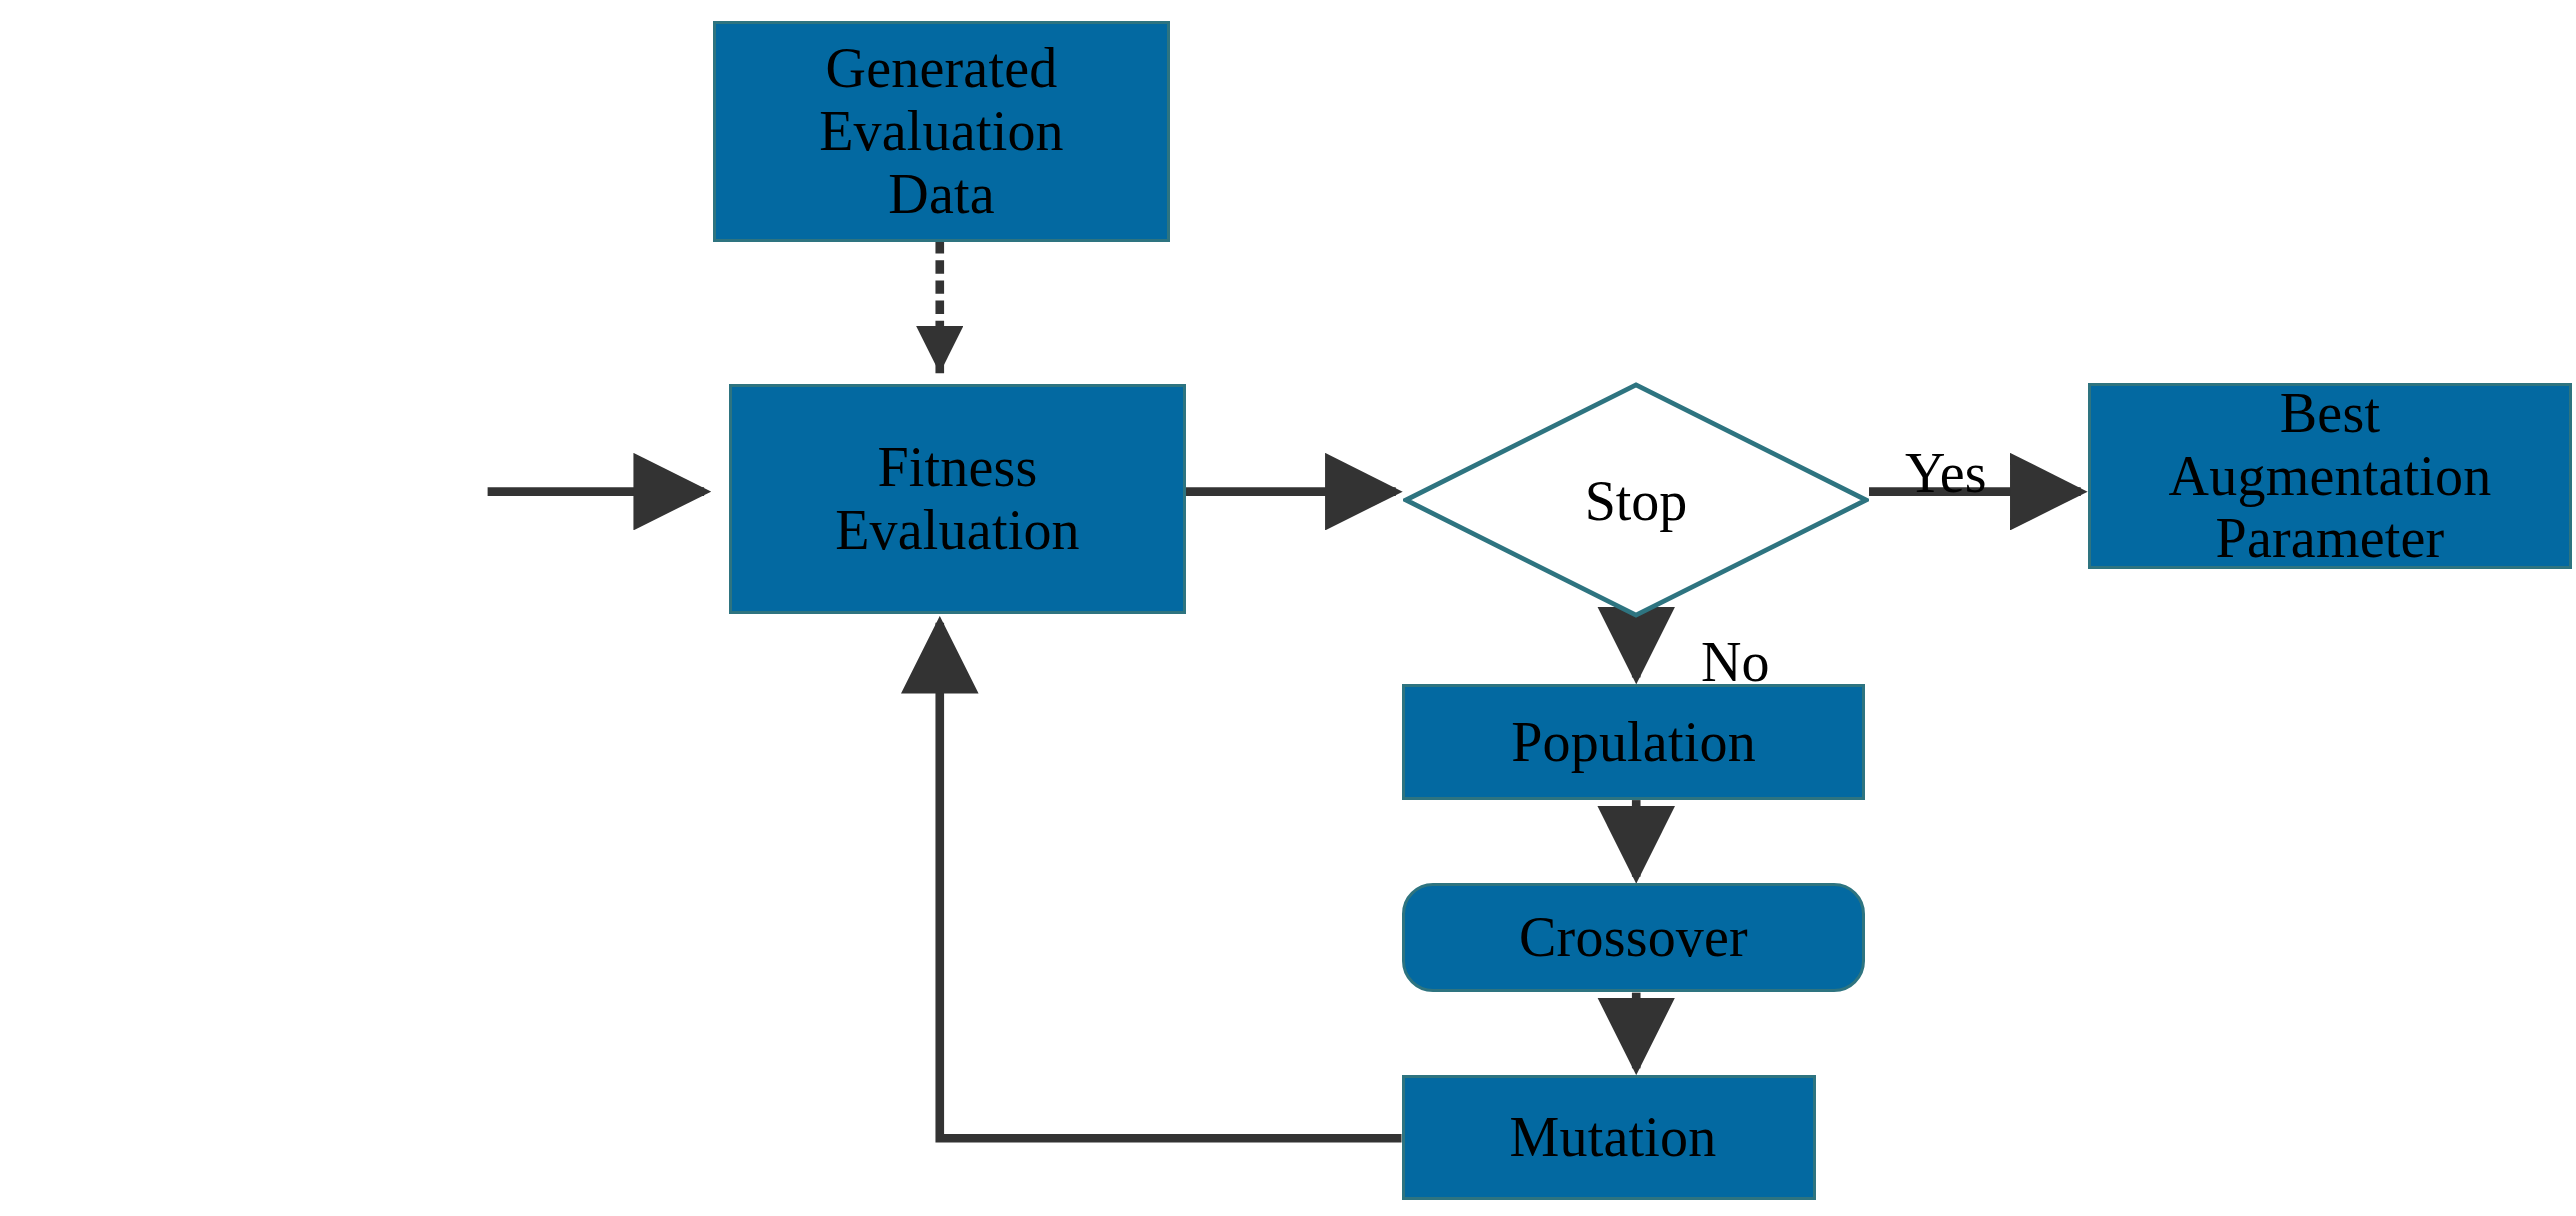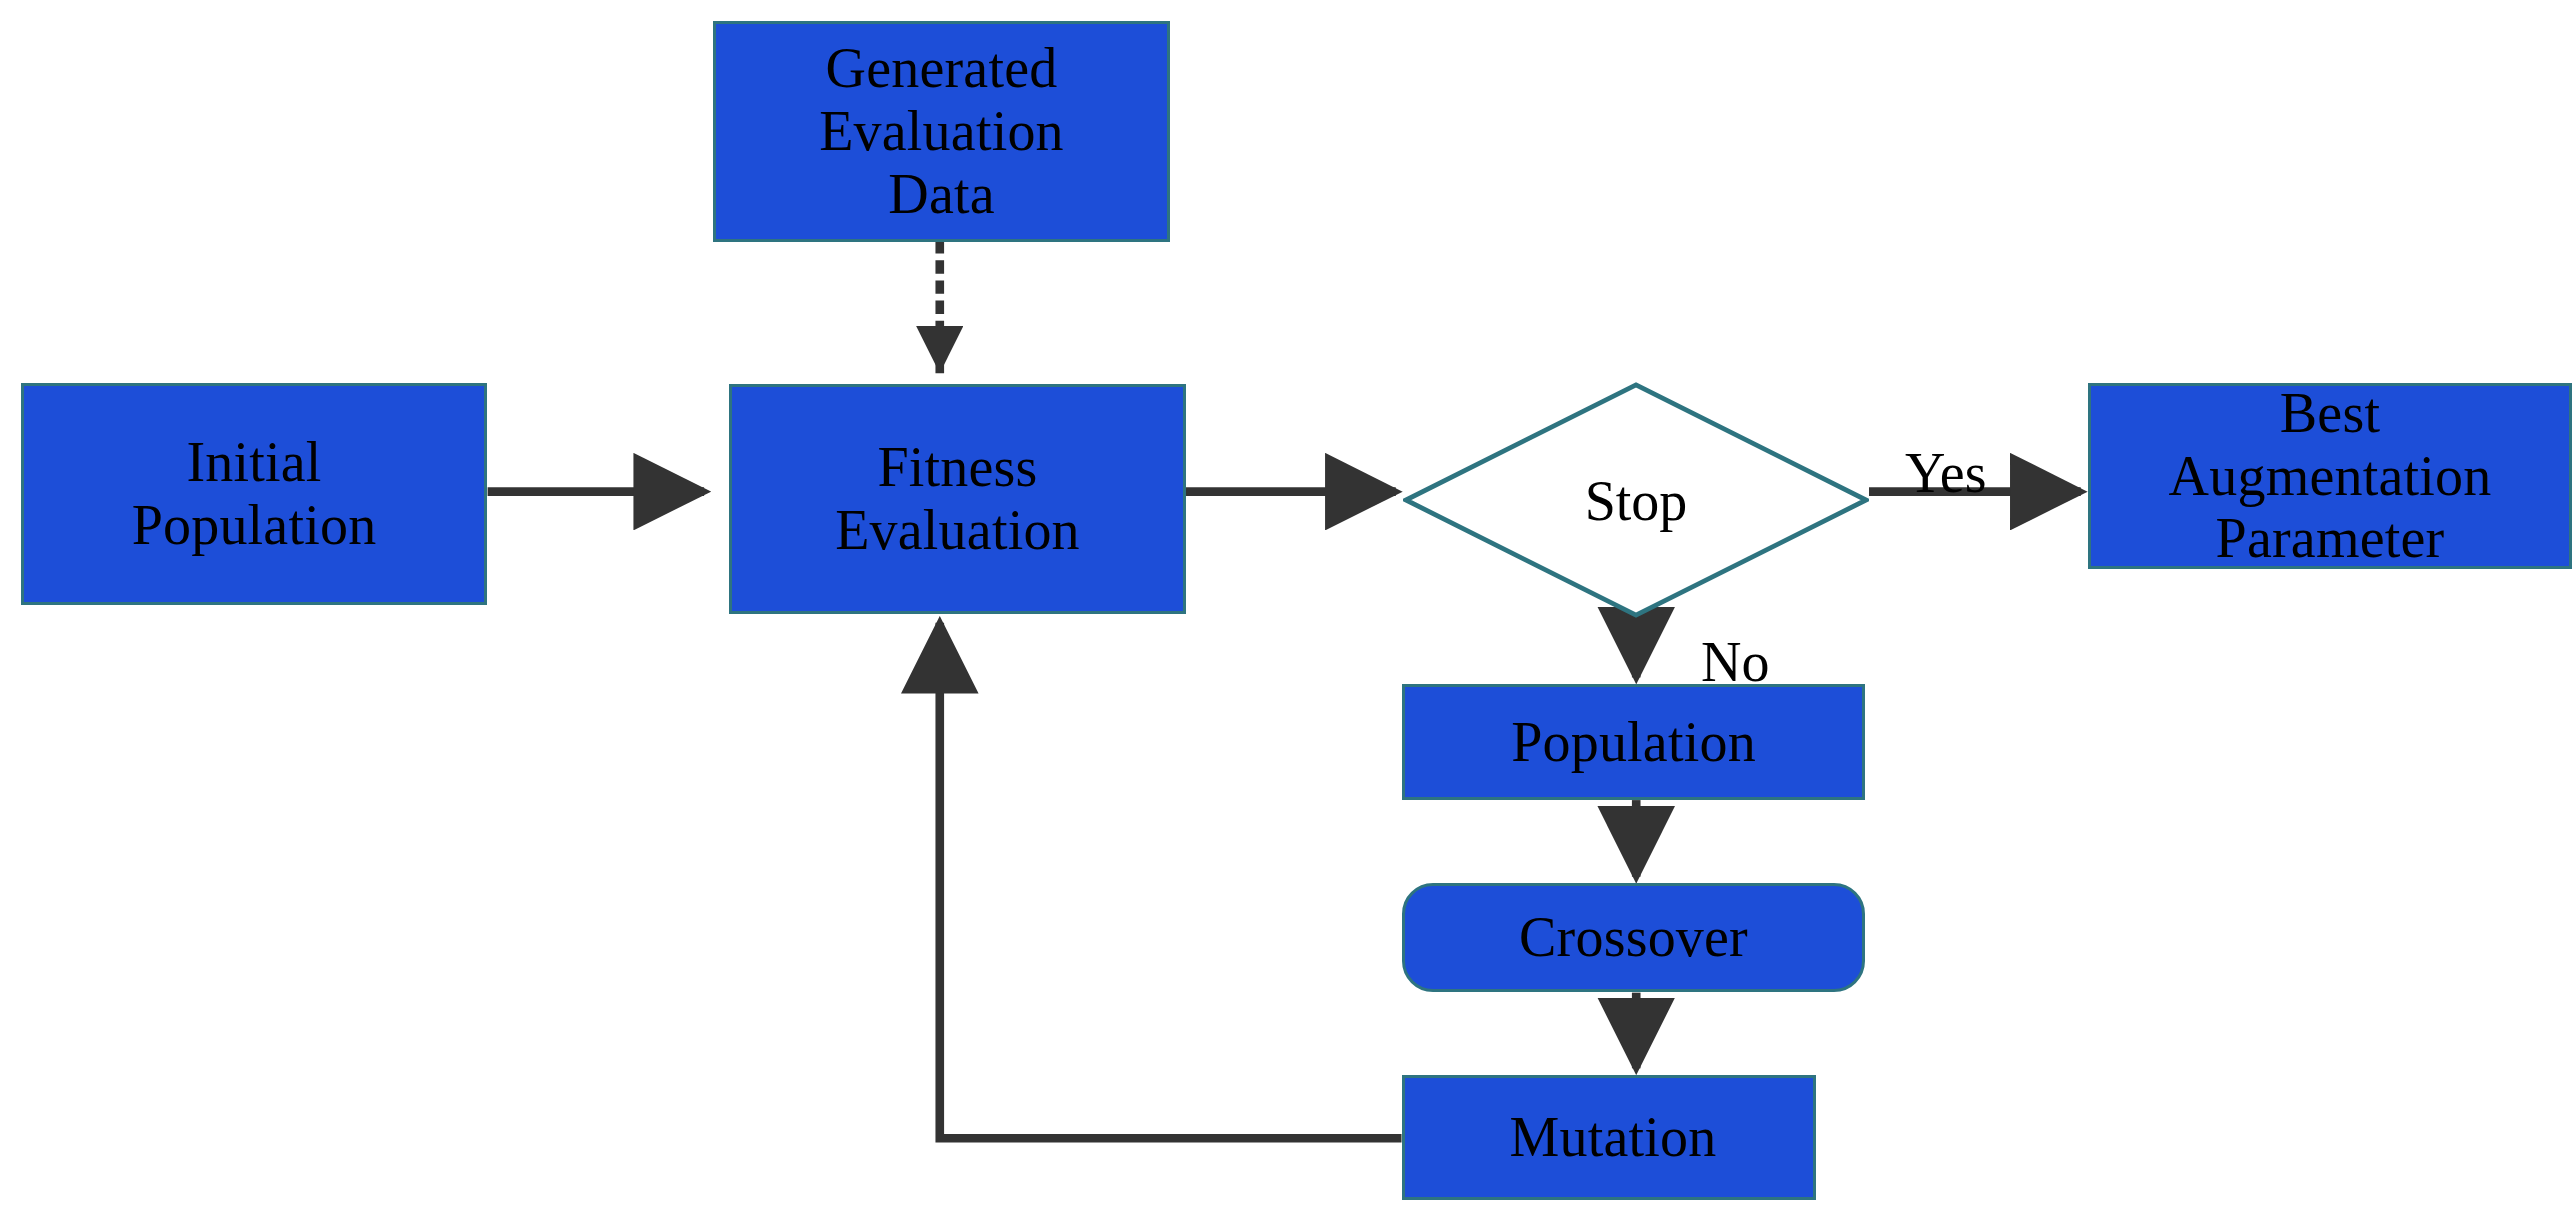--- a/index.html
+++ b/index.html
@@ -22,21 +22,21 @@
     position: absolute;
     left: 0;
     top: 0;
     width: 2576px;
     height: 1217px;
   }
   
   .node {
     position: absolute;
     box-sizing: border-box;
-    background: #1d4ed8;
+    background: #0369a1;
     border: 3.8px solid #2e7480;
     display: flex;
     align-items: center;
     justify-content: center;
     text-align: center;
     color: #000000;
     line-height: 1.12;
     font-size: 56px;
     letter-spacing: 0.2px;
     white-space: pre-line;
@@ -121,24 +121,20 @@
 
     <line x1="1708" y1="645" x2="1708" y2="707" stroke="#333333" stroke-width="9" marker-end="url(#arrowhead)"></line>
 
     <line x1="1708" y1="835" x2="1708" y2="915" stroke="#333333" stroke-width="9" marker-end="url(#arrowhead)"></line>
 
     <line x1="1708" y1="1036" x2="1708" y2="1115" stroke="#333333" stroke-width="9" marker-end="url(#arrowhead)"></line>
 
     <path d="M 1463 1188 L 981 1188 L 981 650" fill="none" stroke="#333333" stroke-width="9" stroke-linejoin="miter" marker-end="url(#arrowhead)"></path>
   </svg>
 
-  <div class="node" id="node-initial-population">
-    <span class="node-label">Initial
-Population</span>
-  </div>
 
   <div class="node" id="node-generated-data">
     <span class="node-label">Generated
 Evaluation
 Data</span>
   </div>
 
   <div class="node" id="node-fitness-evaluation">
     <span class="node-label">Fitness
 Evaluation</span>

